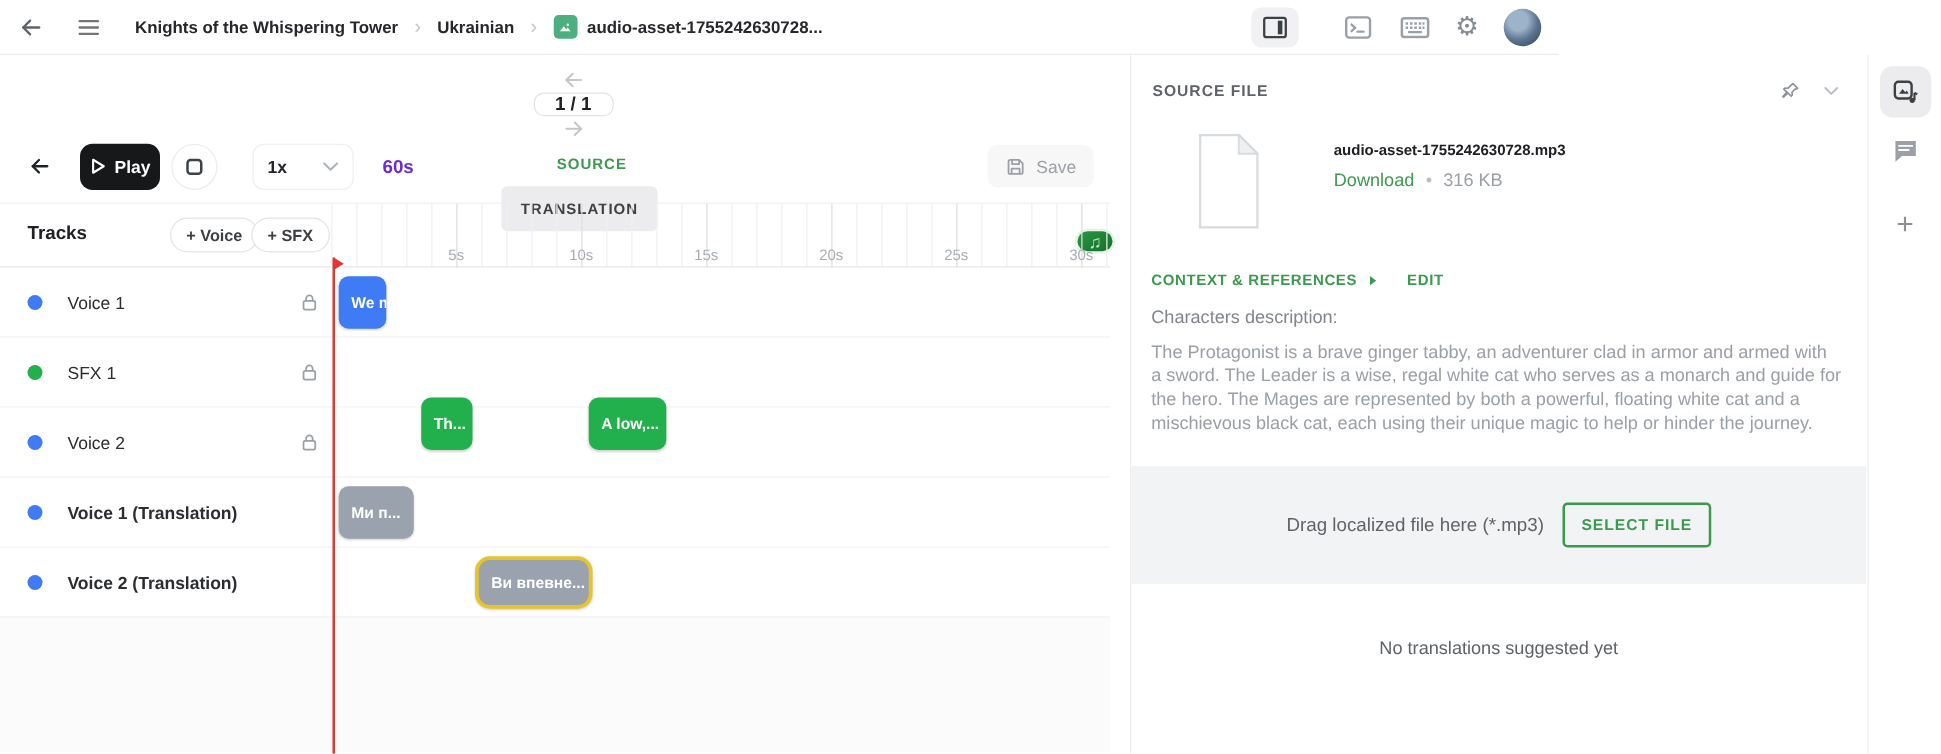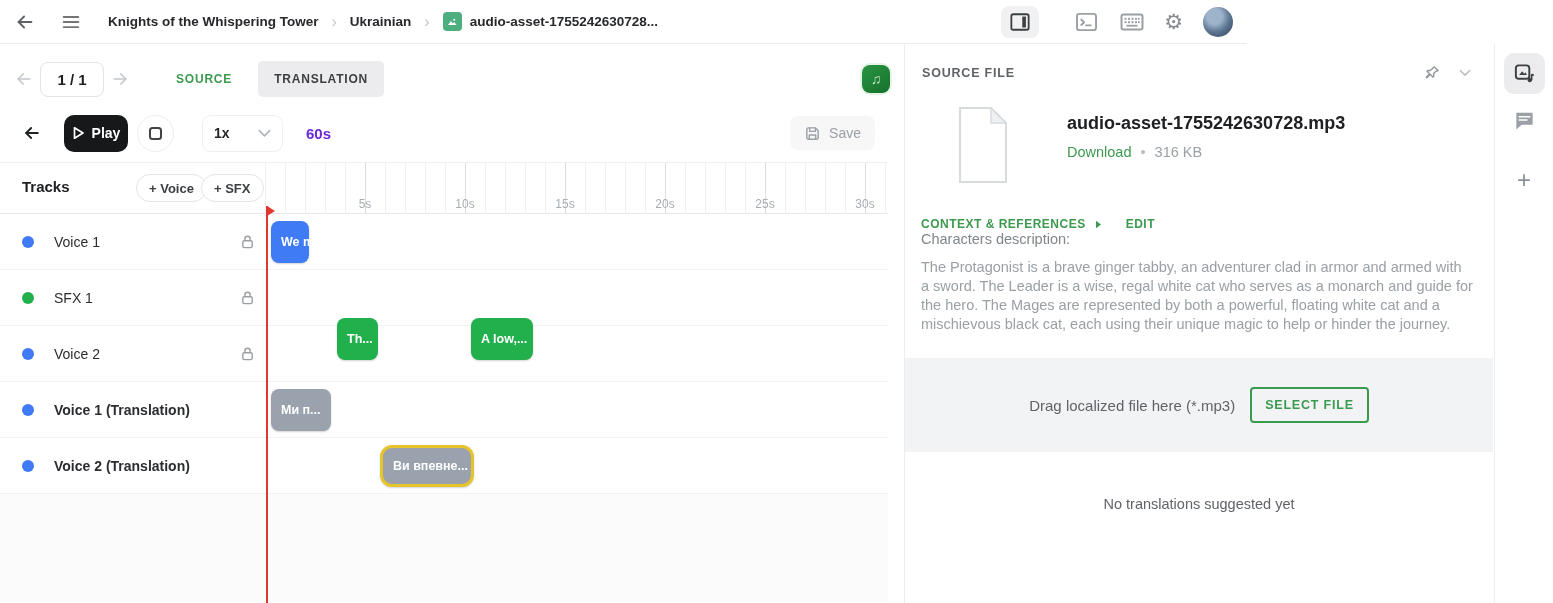--- a/index.html
+++ b/index.html
@@ -16,21 +16,21 @@
   .asset-chip { width:19px; height:19px; border-radius:4px; background:var(--chip-green,#4daf7f);
     display:inline-flex; align-items:center; justify-content:center; margin-right:8px; }
   .topbar-right { margin-left:auto; display:flex; align-items:center; }
   .panel-toggle { width:38px; height:32px; border-radius:8px; background:#f1f1f3; }
   .avatar { width:30px; height:30px; border-radius:50%;
     background:radial-gradient(circle at 38% 32%, #9db3c9 0 28%, #5d7693 55%, #2e3d52 100%); }
   .gear-glyph { font-size:21px; color:#868b91; line-height:1; }
 
   
   .editor { position:absolute; left:0; top:44px; width:903px; height:559px; background:#fff; }
-  .toolbar-row { height:60px; display:flex; align-items:center; padding:10px 0 0 14px; }
+  .toolbar-row { height:60px; display:flex; align-items:center; padding:10px 0 0 14px;flex-direction:column; }
   .nav-arrow { color:#c3c7cc; }
   .page-box { width:64px; height:35px; border:1px solid #e3e3e3; border-radius:8px;
     display:flex; align-items:center; justify-content:center; font-size:15px; font-weight:600; margin:0 6px; }
   .tab { font-size:12px; font-weight:700; letter-spacing:.8px; padding:11px 16px; border-radius:5px; cursor:pointer; }
   .tab.source { color:var(--accent,#3c9a4e); margin-left:30px; }
   .tab.active { background:#ececee; color:#3c4043; margin-left:10px; }
   .app-chip { margin-left:auto; margin-right:13px; width:28px; height:28px; border-radius:8px;
     background:linear-gradient(145deg,#2a9643,#15702a); display:flex; align-items:center; justify-content:center;
     color:#bfe8c6; font-size:14px; box-shadow:0 0 0 2px #e4f3e7; }
 
@@ -89,30 +89,30 @@
     border-left:8px solid var(--red,#e2372e); }
 
   
   .panel { position:absolute; left:904px; top:44px; width:589px; height:559px; background:#fff;
     border-left:1px solid #ededed; }
   .panel-header { display:flex; align-items:center; padding:20px 22px 0 17px; }
   .panel-title { font-size:12.5px; font-weight:700; letter-spacing:.8px; color:#5f6368; }
   .panel-header-icons { margin-left:auto; display:flex; align-items:center; gap:18px; }
   .file-row { display:flex; align-items:flex-start; padding:26px 0 0 54px; }
   .file-info { margin-left:60px; padding-top:6px; }
-  .file-name { font-size:18px; font-weight:700; color:#202124; }
+  .file-name { font-size:12px; font-weight:700; color:#202124; }
   .file-meta { margin-top:10px; font-size:14.5px; display:flex; align-items:center; }
   .download-link { color:var(--accent,#3c9a4e); font-weight:500; cursor:pointer; }
   .meta-dot { color:#b9bec4; margin:0 9px; }
   .file-size { color:#9aa0a6; }
   .context { padding:34px 20px 0 16px; }
   .ctx-head { display:flex; align-items:center; font-size:12px; font-weight:700; letter-spacing:.5px;
     color:var(--accent,#3c9a4e); }
   .ctx-edit { margin-left:24px; cursor:pointer; }
-  .desc-label { font-size:14.5px; color:#80868b; }
+  .desc-label { margin-top:15px; font-size:14.5px; color:#80868b; }
   .desc { margin-top:11px; font-size:14.5px; line-height:19px; color:#9aa0a6; max-width:574px; }
   .drop-zone { margin-top:24px; height:94px; background:#f1f3f4; display:flex; align-items:center;
     justify-content:center; gap:15px; }
   .drop-hint { font-size:15px; color:#5f6368; }
   .select-file-btn { border:2px solid var(--accent,#3c9a4e); color:var(--accent,#3c9a4e); background:transparent;
     border-radius:4px; font-size:12.5px; font-weight:700; letter-spacing:.8px; padding:9px 13px;
     cursor:pointer; font-family:inherit; }
   .no-trans { padding-top:44px; text-align:center; font-size:14.5px; color:#5f6368; }
 
   

